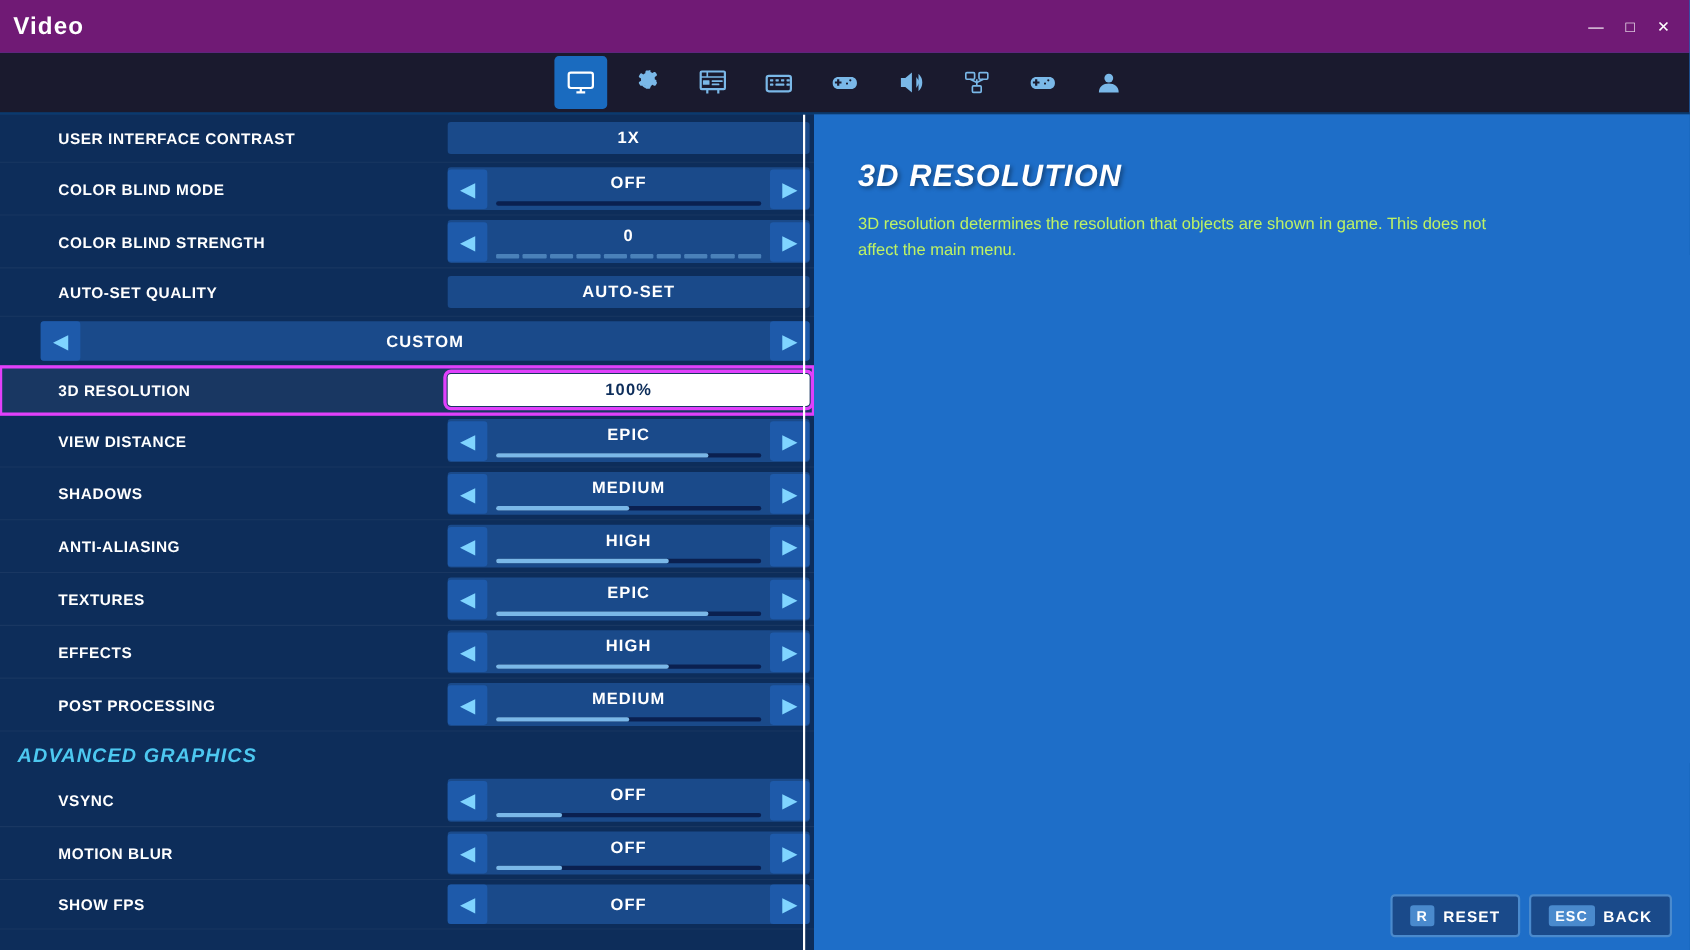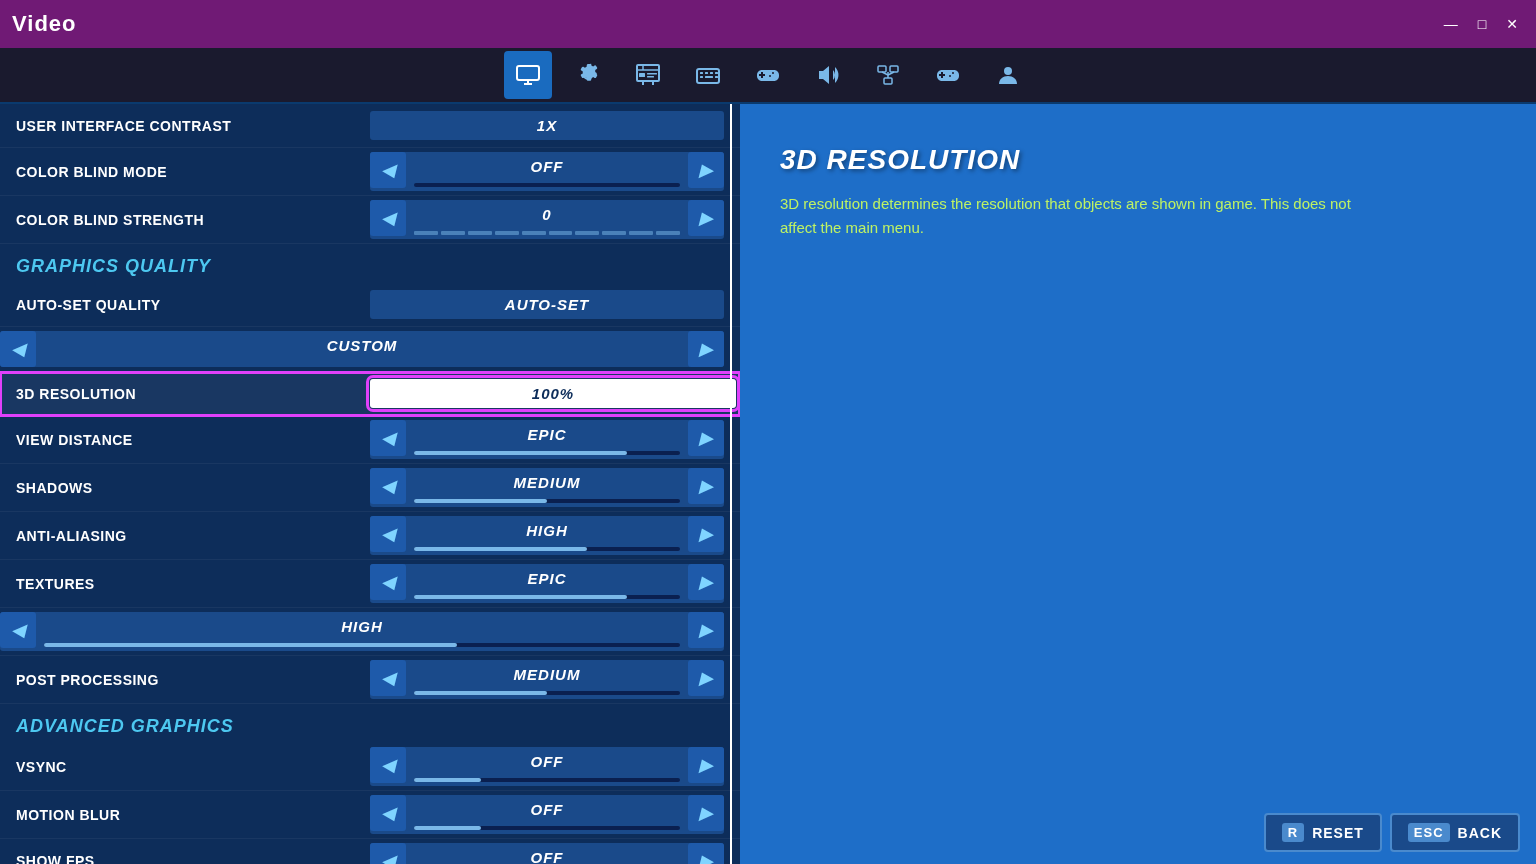--- a/index.html
+++ b/index.html
@@ -93,40 +93,41 @@
     .left-panel::-webkit-scrollbar-thumb {
       background: white;
     }
 
     
     .setting-row {
       display: flex;
       align-items: center;
       min-height: 44px;
       border-bottom: 1px solid rgba(255,255,255,0.05);
+      padding-left: 37px;
     }
 
     .setting-label {
       width: 370px;
       min-width: 370px;
       padding: 8px 16px;
       color: white;
       font-size: 14px;
       font-weight: bold;
       letter-spacing: 0.5px;
       text-transform: uppercase;
     }
 
     .setting-control {
       flex: 1;
       display: flex;
+      align-items: center;
       background: #1a4a8a;
-      margin: 4px 16px 4px 0;
+      margin: 4px 4px 4px 0;
       border-radius: 3px;
-      font-style: italic;
     }
 
     .setting-control.highlighted {
       background: #ffffff;
       outline: 3px solid #e040fb;
       outline-offset: 1px;
     }
 
     .ctrl-btn {
       width: 36px;
@@ -398,21 +399,20 @@
               <span></span>
               <span></span>
               <span></span>
               <span></span>
           </div>
         </div>
         <div class="ctrl-btn">▶</div>
       </div>
     </div>
 
-    <div class="section-header">GRAPHICS QUALITY</div>
 
     <div class="setting-row">
       <div class="setting-label">AUTO-SET QUALITY</div>
       <div class="setting-control single-value">
         <span class="ctrl-value">AUTO-SET</span>
       </div>
     </div>
 
     <div class="setting-row">
       <div class="setting-control">
@@ -479,20 +479,21 @@
           <span class="ctrl-value">EPIC</span>
           <div class="slider-bar">
             <div class="slider-fill" style="width:80%"></div>
           </div>
         </div>
         <div class="ctrl-btn">▶</div>
       </div>
     </div>
 
     <div class="setting-row">
+      <div class="setting-label">EFFECTS</div>
       <div class="setting-control">
         <div class="ctrl-btn">◀</div>
         <div style="flex:1; display:flex; flex-direction:column;">
           <span class="ctrl-value">HIGH</span>
           <div class="slider-bar">
             <div class="slider-fill" style="width:65%"></div>
           </div>
         </div>
         <div class="ctrl-btn">▶</div>
       </div>

